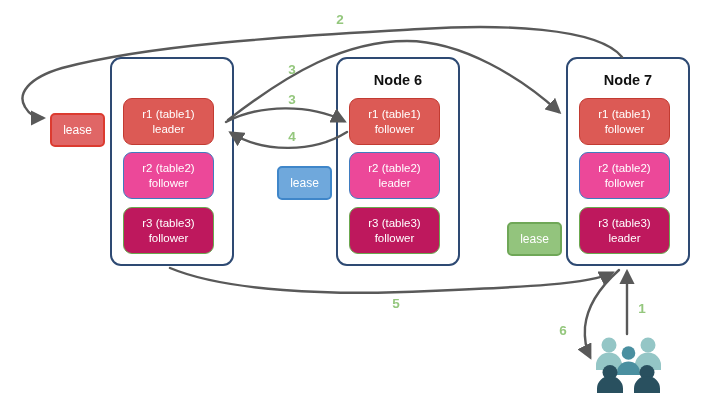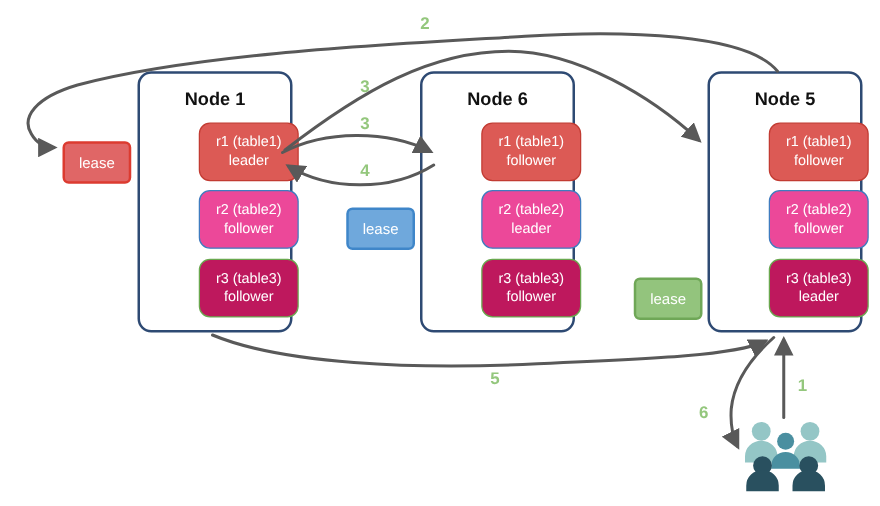--- a/index.html
+++ b/index.html
@@ -9,25 +9,24 @@
   }
   .node{
     position:absolute;top:57px;width:124px;height:209px;background:#fff;
     border:2px solid #2e4a73;border-radius:11px;box-sizing:border-box;z-index:2;
   }
   .node-1{left:110px}.node-2{left:336px}.node-3{left:566px}
   .node-title{
     text-align:center;margin-top:13px;font-weight:bold;font-size:14.5px;color:#111;
   }
   .replica{
-    position:absolute;left:11px;width:80px;height:47px;border-radius:9px;
+    position:absolute;left:11px;width:91px;height:47px;border-radius:9px;
     box-sizing:border-box;color:#fff;font-size:11.5px;line-height:14.5px;
     text-align:center;display:flex;flex-direction:column;justify-content:center;
     border:1.5px solid transparent;
-    margin-left:36px;
   }
   .pos-1{top:39px}.pos-2{top:93px}.pos-3{top:148px}
   .rep-red{background:#dc5a55;border-color:#c23b32}
   .rep-blue{background:#ec4899;border-color:#3f7cbf}
   .rep-green{background:#be185d;border-color:#6aa84f}
   .lease{
     position:absolute;width:55px;height:34px;border-radius:5px;color:#fff;
     font-size:12px;display:flex;align-items:center;justify-content:center;
     border:2px solid transparent;box-sizing:border-box;z-index:3;
   }
@@ -46,21 +45,20 @@
   .step-4{left:292px;top:136px}
   .step-5{left:396px;top:303px}
   .step-6{left:563px;top:330px}
 </style>
 </head>
 <body>
 
 <div class="canvas">
 
   <div class="node node-1">
-    <div class="node-title">Node 1</div>
     <div class="replica rep-red pos-1">
       <span>r1 (table1)</span>
       <span>leader</span>
     </div>
     <div class="replica rep-blue pos-2">
       <span>r2 (table2)</span>
       <span>follower</span>
     </div>
     <div class="replica rep-green pos-3">
       <span>r3 (table3)</span>
@@ -78,21 +76,21 @@
       <span>r2 (table2)</span>
       <span>leader</span>
     </div>
     <div class="replica rep-green pos-3">
       <span>r3 (table3)</span>
       <span>follower</span>
     </div>
   </div>
 
   <div class="node node-3">
-    <div class="node-title">Node 5</div>
+    <div class="node-title">Node 7</div>
     <div class="replica rep-red pos-1">
       <span>r1 (table1)</span>
       <span>follower</span>
     </div>
     <div class="replica rep-blue pos-2">
       <span>r2 (table2)</span>
       <span>follower</span>
     </div>
     <div class="replica rep-green pos-3">
       <span>r3 (table3)</span>

